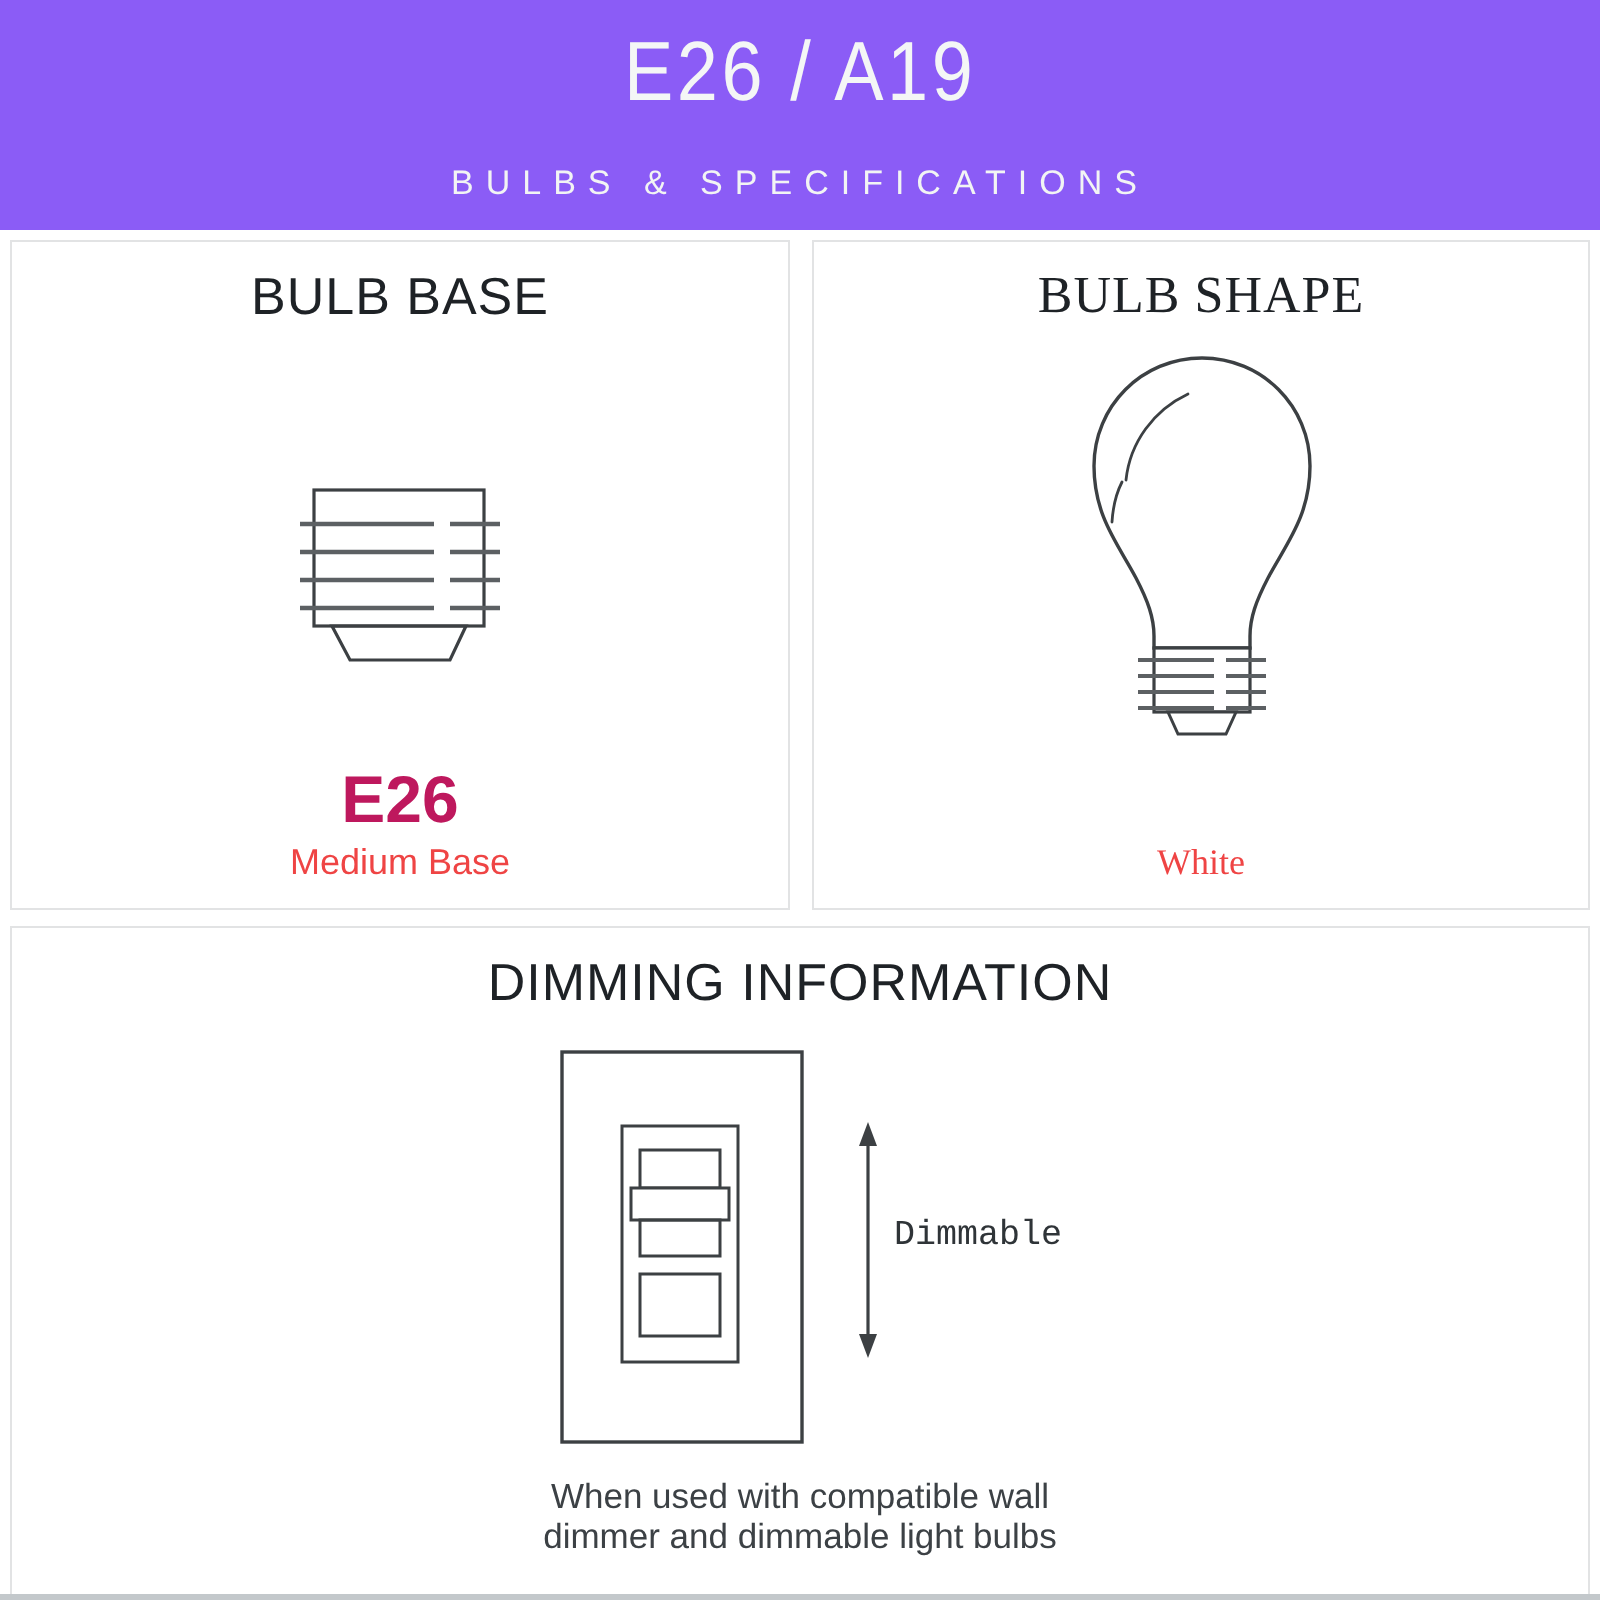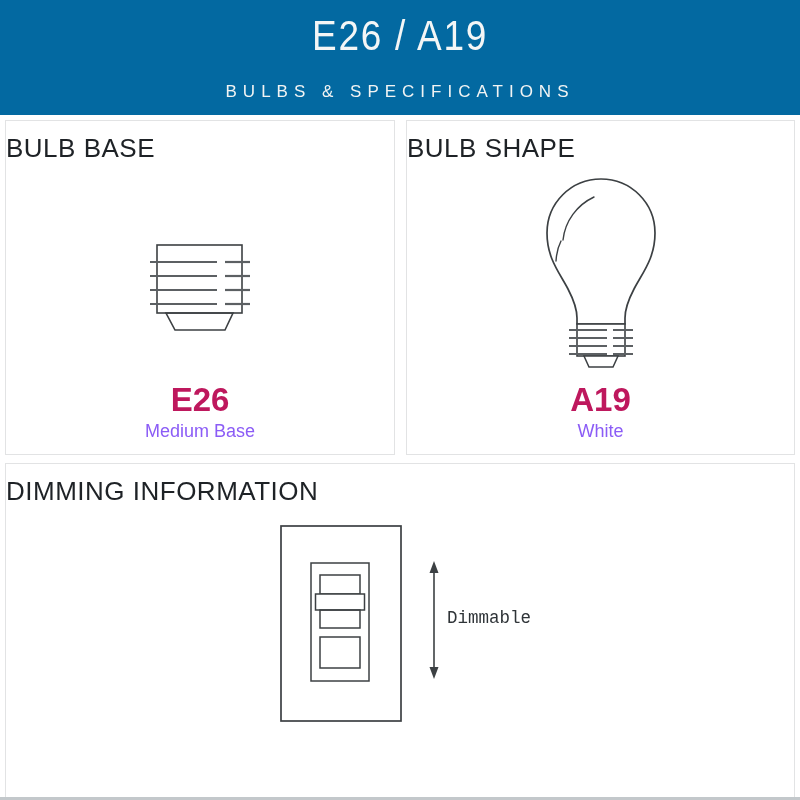--- a/index.html
+++ b/index.html
@@ -11,21 +11,21 @@
     height: 800px;
     background: #ffffff;
     overflow: hidden;
   }
 
   
   .header {
     position: absolute;
     left: 0; top: 0;
     width: 800px; height: 115px;
-    background: #0369a1;
+    background: #8b5cf6;
     display: flex;
     flex-direction: column;
     align-items: center;
     justify-content: center;
     gap: 6px;
     text-align: center;
   }
   .header-title {
     color: #f4f6f6;
     font-size: 42px;
@@ -43,27 +43,28 @@
     margin-top: 20px;
   }
 
   
   .panel {
     position: absolute;
     background: #ffffff;
     border: 1px solid #e2e3e4;
   }
   .panel-base  { left: 5px;   top: 120px; width: 390px; height: 335px; }
-  .panel-shape { left: 406px; top: 120px; width: 389px; height: 335px; }
+  .panel-shape { left: 406px; top: 120px; width: 389px; height: 335px; font-family: Liberation Serif, serif; }
   .panel-dim   { left: 5px;   top: 463px; width: 790px; height: 373px; }
 
   .panel-title {
     position: absolute;
     top: 12px;
     width: 100%;
+    text-align: center;
     font-size: 26px;
     font-weight: 500;
     color: #1e2226;
     letter-spacing: 0.5px;
   }
 
   .drawing-center {
     position: absolute;
     left: 50%;
     transform: translateX(-50%);
@@ -81,21 +82,21 @@
     color: #be185d;
     line-height: 1;
   }
   .sub-desc {
     position: absolute;
     top: 300px;
     width: 100%;
     text-align: center;
     font-size: 18px;
     font-weight: 400;
-    color: #8b5cf6;
+    color: #ef4444;
     line-height: 1.2;
   }
 
   
   .dimmer-svg {
     position: absolute;
     left: 274px;
     top: 61px;
   }
   .arrow-svg {
@@ -172,21 +173,20 @@
           <line x1="70" y1="153" x2="90" y2="153"></line>
         <line x1="26" y1="161" x2="64" y2="161"></line>
           <line x1="70" y1="161" x2="90" y2="161"></line>
         <line x1="26" y1="169" x2="64" y2="169"></line>
           <line x1="70" y1="169" x2="90" y2="169"></line>
         <line x1="26" y1="177" x2="64" y2="177"></line>
           <line x1="70" y1="177" x2="90" y2="177"></line>
       </g>
       <path d="M41,179 L75,179 L70,190 L46,190 Z" fill="#ffffff" stroke="#3c4043" stroke-width="1.5"></path>
     </svg>
-    <div class="big-code">A19</div>
     <div class="sub-desc">White</div>
   </div>
 
   <div class="panel panel-dim">
     <div class="panel-title">DIMMING INFORMATION</div>
 
     <svg class="dimmer-svg" width="122" height="197" viewBox="0 0 122 197">
       <rect x="1" y="1" width="120" height="195" fill="none" stroke="#3c4043" stroke-width="1.7"></rect>
       <rect x="31" y="38" width="58" height="118" fill="none" stroke="#3c4043" stroke-width="1.5"></rect>
       <rect x="40" y="50" width="40" height="19" fill="none" stroke="#3c4043" stroke-width="1.5"></rect>
@@ -196,16 +196,20 @@
     </svg>
 
     <svg class="arrow-svg" width="18" height="120" viewBox="0 0 18 120">
       <line x1="9" y1="11" x2="9" y2="109" stroke="#3c4043" stroke-width="1.6"></line>
       <polygon points="9,1 4.5,13 13.5,13" fill="#3c4043"></polygon>
       <polygon points="9,119 4.5,107 13.5,107" fill="#3c4043"></polygon>
     </svg>
 
     <div class="dimmable-label">Dimmable</div>
 
+    <div class="dim-caption">
+      <div>When used with compatible wall</div>
+      <div>dimmer and dimmable light bulbs</div>
+    </div>
   </div>
 
   <div class="bottom-strip"></div>
 </div>
 
 </body></html>

